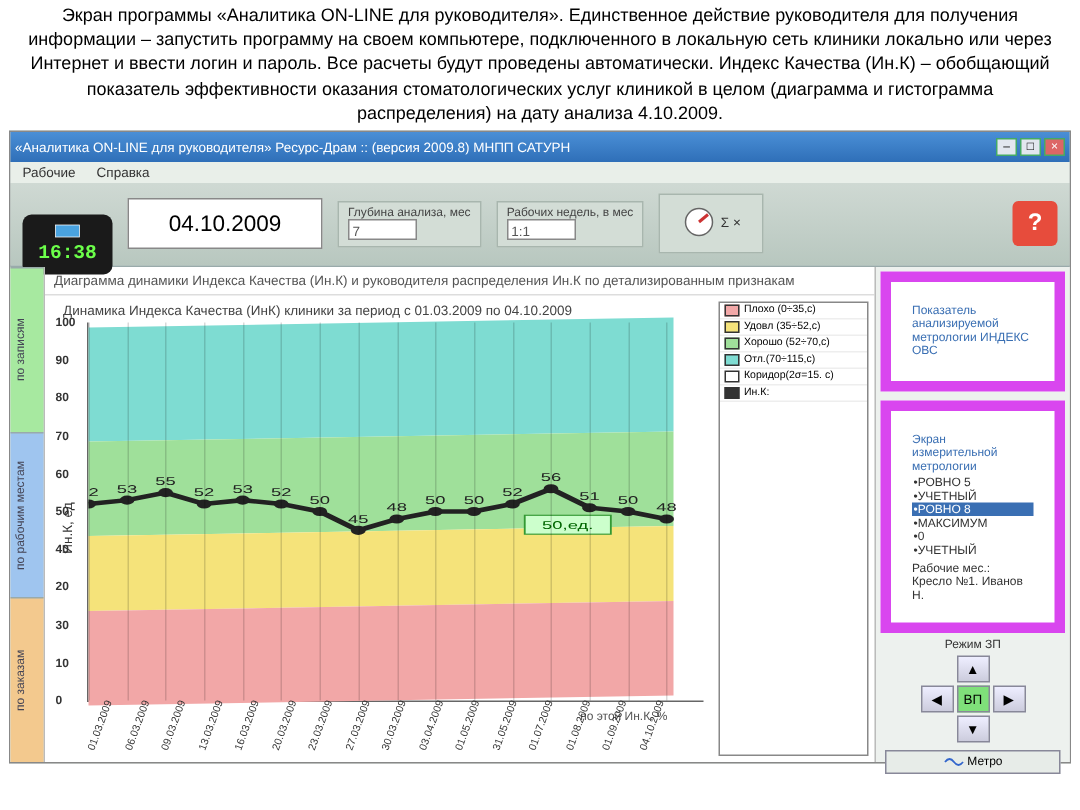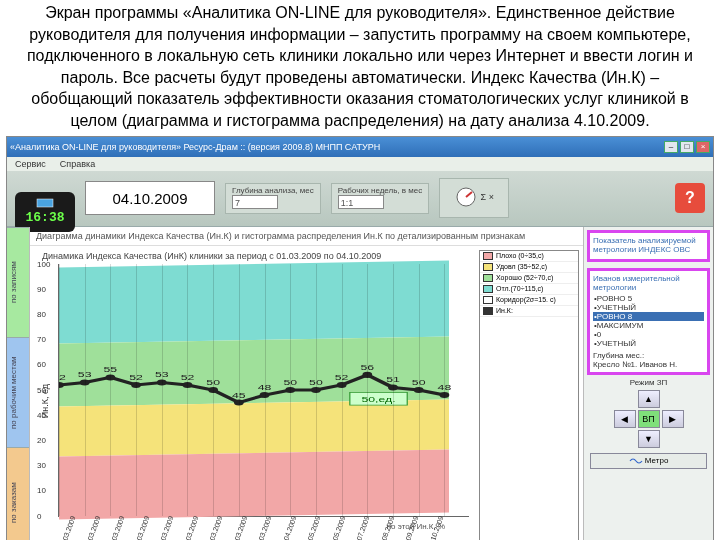--- a/index.html
+++ b/index.html
@@ -1,17 +1,17 @@
 <!DOCTYPE html>
 <html><head>
 <meta charset="utf-8">
 <style>
   * { box-sizing: border-box; margin: 0; padding: 0; }
   body { width: 720px; height: 540px; font-family: Arial, sans-serif; background: #fff; overflow: hidden; font-size: 10px; }
-  .caption { padding: 2px 14px; text-align: center; font-size: 16px; line-height: 1.35; color: #000; }
+  .caption { padding: 2px 14px; text-align: center; font-size: 12px; line-height: 1.35; color: #000; }
   .window { margin: 2px 6px 0 6px; border: 1px solid #888; background: #d9e5e0; }
   .titlebar { height: 16px; background: linear-gradient(#4a8fd6,#2f6fb8); display: flex; align-items: center; justify-content: space-between; padding: 10px 3px; }
   .titlebar-text { color: #fff; font-size: 9px; white-space: nowrap; overflow: hidden; }
   .winbtns { display: flex; gap: 2px; }
   .winbtn { width: 14px; height: 12px; background: #e2e7ef; border: 1px solid #4a6; font-size: 8px; text-align: center; line-height: 10px; cursor: pointer; }
   .winbtn.close { background: #d66; color: #fff; }
   .menubar { height: 14px; background: #e9efe9; display: flex; gap: 14px; padding: 0 8px; font-size: 9px; color: #333; align-items: center; }
   .toolbar { height: 56px; background: linear-gradient(#cfd9d3,#b8c7bf); display: flex; align-items: center; gap: 10px; padding: 4px 8px; border-bottom: 1px solid #9aa; }
   .clockbox { width: 60px; height: 40px; background: #1a1a1a; border-radius: 6px; display: flex; flex-direction: column; align-items: center; justify-content: center; gap: 2px; margin-top: 27px; }
   .clockbox svg { }
@@ -37,30 +37,30 @@
   .chartwrap { flex: 1; position: relative; padding: 2px 0 0 6px; }
   .ylabel { position: absolute; left: -2px; top: 50%; transform: translateY(-50%) rotate(-90deg); font-size: 9px; color: #333; }
   .chart { position: absolute; left: 28px; top: 18px; right: 6px; bottom: 40px; border-left: 1px solid #666; border-bottom: 1px solid #666; }
   .bands { position: absolute; left: 0; right: 20px; top: 0; bottom: 0; transform: skewY(-1deg); }
   .band { position: absolute; left: 0; right: 0; }
   .band.cyan { top: 0; height: 30%; background: #7edcd2; }
   .band.green { top: 30%; height: 25%; background: #9fe09a; }
   .band.yellow { top: 55%; height: 20%; background: #f5e37a; }
   .band.red { top: 75%; height: 25%; background: #f2a7a7; }
   .gridv { position: absolute; top: 0; bottom: 0; width: 1px; background: rgba(0,0,0,0.15); }
-  .ytick { position: absolute; left: -22px; font-size: 8px; color: #333; transform: translateY(-50%); }
+  .ytick { position: absolute; left: -22px; font-size: 8px; color: #333; transform: translateY(-50%); font-weight: bold; }
   .xlabels { position: absolute; left: 28px; right: 26px; bottom: 2px; height: 36px; }
   .xl { position: absolute; bottom: 0; font-size: 7px; color: #333; transform: rotate(-70deg); transform-origin: left top; white-space: nowrap; }
   .xaxis-title { position: absolute; right: 30px; bottom: 26px; font-size: 8px; color: #555; }
   .linesvg { position: absolute; left: 0; top: 0; width: 100%; height: 100%; }
   .legendbox { width: 100px; border: 1px solid #888; margin: 4px; font-size: 7px; background: #fff; }
   .legendrow { display: flex; align-items: center; gap: 3px; padding: 1px 3px; border-bottom: 1px solid #eee; }
   .sw { width: 10px; height: 8px; border: 1px solid #333; }
   .rightpane { width: 130px; border-left: 1px solid #bbb; display: flex; flex-direction: column; background: #edf1ee; }
-  .box { border: 3px solid #d946ef; margin: 3px; background: #fff; padding: 3px; font-size: 8px; color: #333; }
+  .box { border: 7px solid #d946ef; margin: 3px; background: #fff; padding: 14px; font-size: 8px; color: #333; }
   .box .hd { color: #3a6fb3; font-size: 8px; margin-bottom: 2px; }
   .scalelist div { padding: 0 1px; }
   .scalelist .sel { background: #3a6fb3; color: #fff; }
   .navpad { display: grid; grid-template-columns: repeat(3,22px); grid-template-rows: repeat(3,18px); gap: 2px; justify-content: center; margin: 3px auto; }
   .navpad .b { background: linear-gradient(#eef,#ccd); border: 1px solid #889; display: flex; align-items: center; justify-content: center; font-size: 9px; cursor: pointer; }
   .navpad .b.c { background: #7fe07a; }
   .metbtn { margin: 2px 6px; padding: 2px; text-align: center; border: 1px solid #889; background: #e7ece8; font-size: 8px; cursor: pointer; }
 </style>
 </head>
 <body>
@@ -70,21 +70,21 @@
 <div class="window">
   <div class="titlebar">
     <span class="titlebar-text">«Аналитика ON-LINE для руководителя» Ресурс-Драм :: (версия 2009.8) МНПП САТУРН</span>
     <div class="winbtns">
       <div class="winbtn">–</div>
       <div class="winbtn">□</div>
       <div class="winbtn close">×</div>
     </div>
   </div>
   <div class="menubar">
-    <span>Сервис</span>
+    <span>Рабочие</span>
     <span>Справка</span>
   </div>
   <div class="toolbar">
     <div class="clockbox">
       <svg width="18" height="10">
           <rect x="1" y="1" width="16" height="8" fill="#4aa3e0" stroke="#fff" stroke-width="0.5"></rect>
         </svg>
       <span class="clocktime">16:38</span>
     </div>
     <div class="datebox">04.10.2009</div>
@@ -105,21 +105,21 @@
     </div>
     <div class="helpbtn">?</div>
   </div>
   <div class="content">
     <div class="leftstrip">
       <div class="vtab green">по записям</div>
       <div class="vtab blue">по рабочим местам</div>
       <div class="vtab orange">по заказам</div>
     </div>
     <div class="main">
-      <div class="subtitle">Диаграмма динамики Индекса Качества (Ин.К) и гистограмма распределения Ин.К по детализированным признакам</div>
+      <div class="subtitle">Диаграмма динамики Индекса Качества (Ин.К) и руководителя распределения Ин.К по детализированным признакам</div>
       <div class="plotrow">
         <div class="chartwrap">
           <div class="charttitle">Динамика Индекса Качества (ИнК) клиники за период с 01.03.2009 по 04.10.2009</div>
           <div class="ylabel">Ин.К, ед</div>
           <div class="chart" id="chart">
             <div class="bands">
               <div class="band cyan"></div>
               <div class="band green"></div>
               <div class="band yellow"></div>
               <div class="band red"></div>
@@ -235,30 +235,30 @@
               <span>Ин.К:</span>
             </div>
           </div>
       </div>
     </div>
     <div class="rightpane">
       <div class="box">
         <div class="hd">Показатель анализируемой метрологии ИНДЕКС ОВС</div>
       </div>
       <div class="box">
-        <div class="hd">Иванов измерительной метрологии</div>
+        <div class="hd">Экран измерительной метрологии</div>
         <div class="scalelist" id="scalelist">
             <div>•РОВНО 5</div>
             <div>•УЧЕТНЫЙ</div>
             <div class="sel">•РОВНО 8</div>
             <div>•МАКСИМУМ</div>
             <div>•0</div>
             <div>•УЧЕТНЫЙ</div>
           </div>
-        <div style="margin-top:3px">Глубина мес.:</div>
+        <div style="margin-top:3px">Рабочие мес.:</div>
         <div>Кресло №1. Иванов Н.</div>
       </div>
       <div style="font-size:8px;text-align:center;color:#333">Режим ЗП</div>
       <div class="navpad">
         <div></div>
           <div class="b">▲</div>
           <div></div>
         <div class="b">◀</div>
         <div class="b c">ВП</div>
         <div class="b">▶</div>

